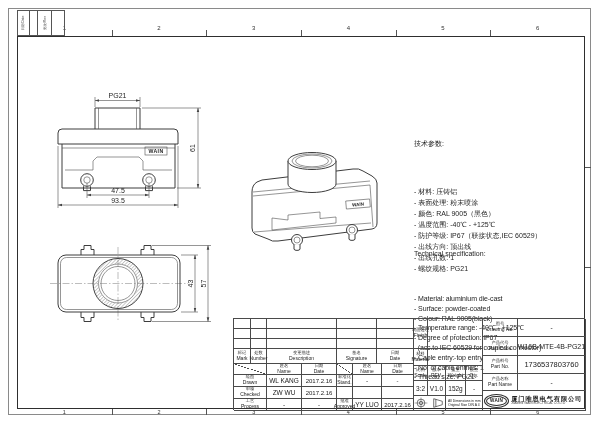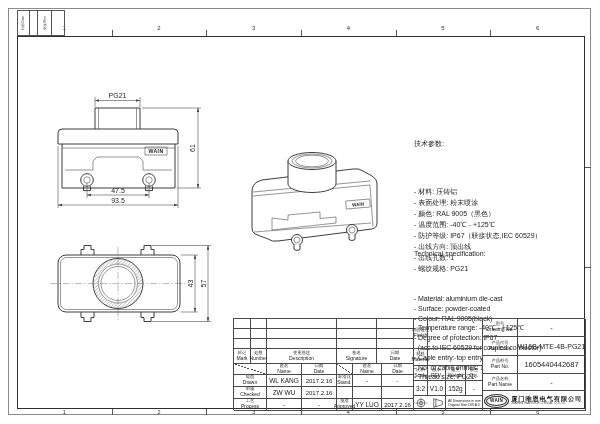--- a/index.html
+++ b/index.html
@@ -364,21 +364,21 @@
     <div class="tb val" style="left:284px;top:0;width:68px;height:18px">-</div>
     <div class="tb lbl" style="left:249px;top:18px;width:35px;height:19px">
       <span class="cn">产品代号</span>
         <span class="en">Part Code</span>
       </div>
     <div class="tb val nowrap" style="left:284px;top:18px;width:68px;height:19px;font-size:7px">W16B-MTE-4B-PG21</div>
     <div class="tb lbl" style="left:249px;top:37px;width:35px;height:18px">
       <span class="cn">产品料号</span>
         <span class="en">Part No.</span>
       </div>
-    <div class="tb val nowrap" style="left:284px;top:37px;width:68px;height:18px;font-size:7.5px">1605440442687</div>
+    <div class="tb val nowrap" style="left:284px;top:37px;width:68px;height:18px;font-size:7.5px">1736537803760</div>
     <div class="tb lbl" style="left:249px;top:55px;width:35px;height:17px">
       <span class="cn">产品名称</span>
         <span class="en">Part Name</span>
       </div>
     <div class="tb val" style="left:284px;top:55px;width:68px;height:17px">-</div>
     <div class="tb" style="left:249px;top:72px;width:103px;height:20px;justify-content:flex-start;padding-left:3px;gap:4px">
       <span id="logo-oval">WAIN</span>
       <span class="company">
         <span class="c1">厦门唯恩电气有限公司</span>
         <span class="c2">XIAMEN WAIN ELECTRICAL CO.LTD</span>

